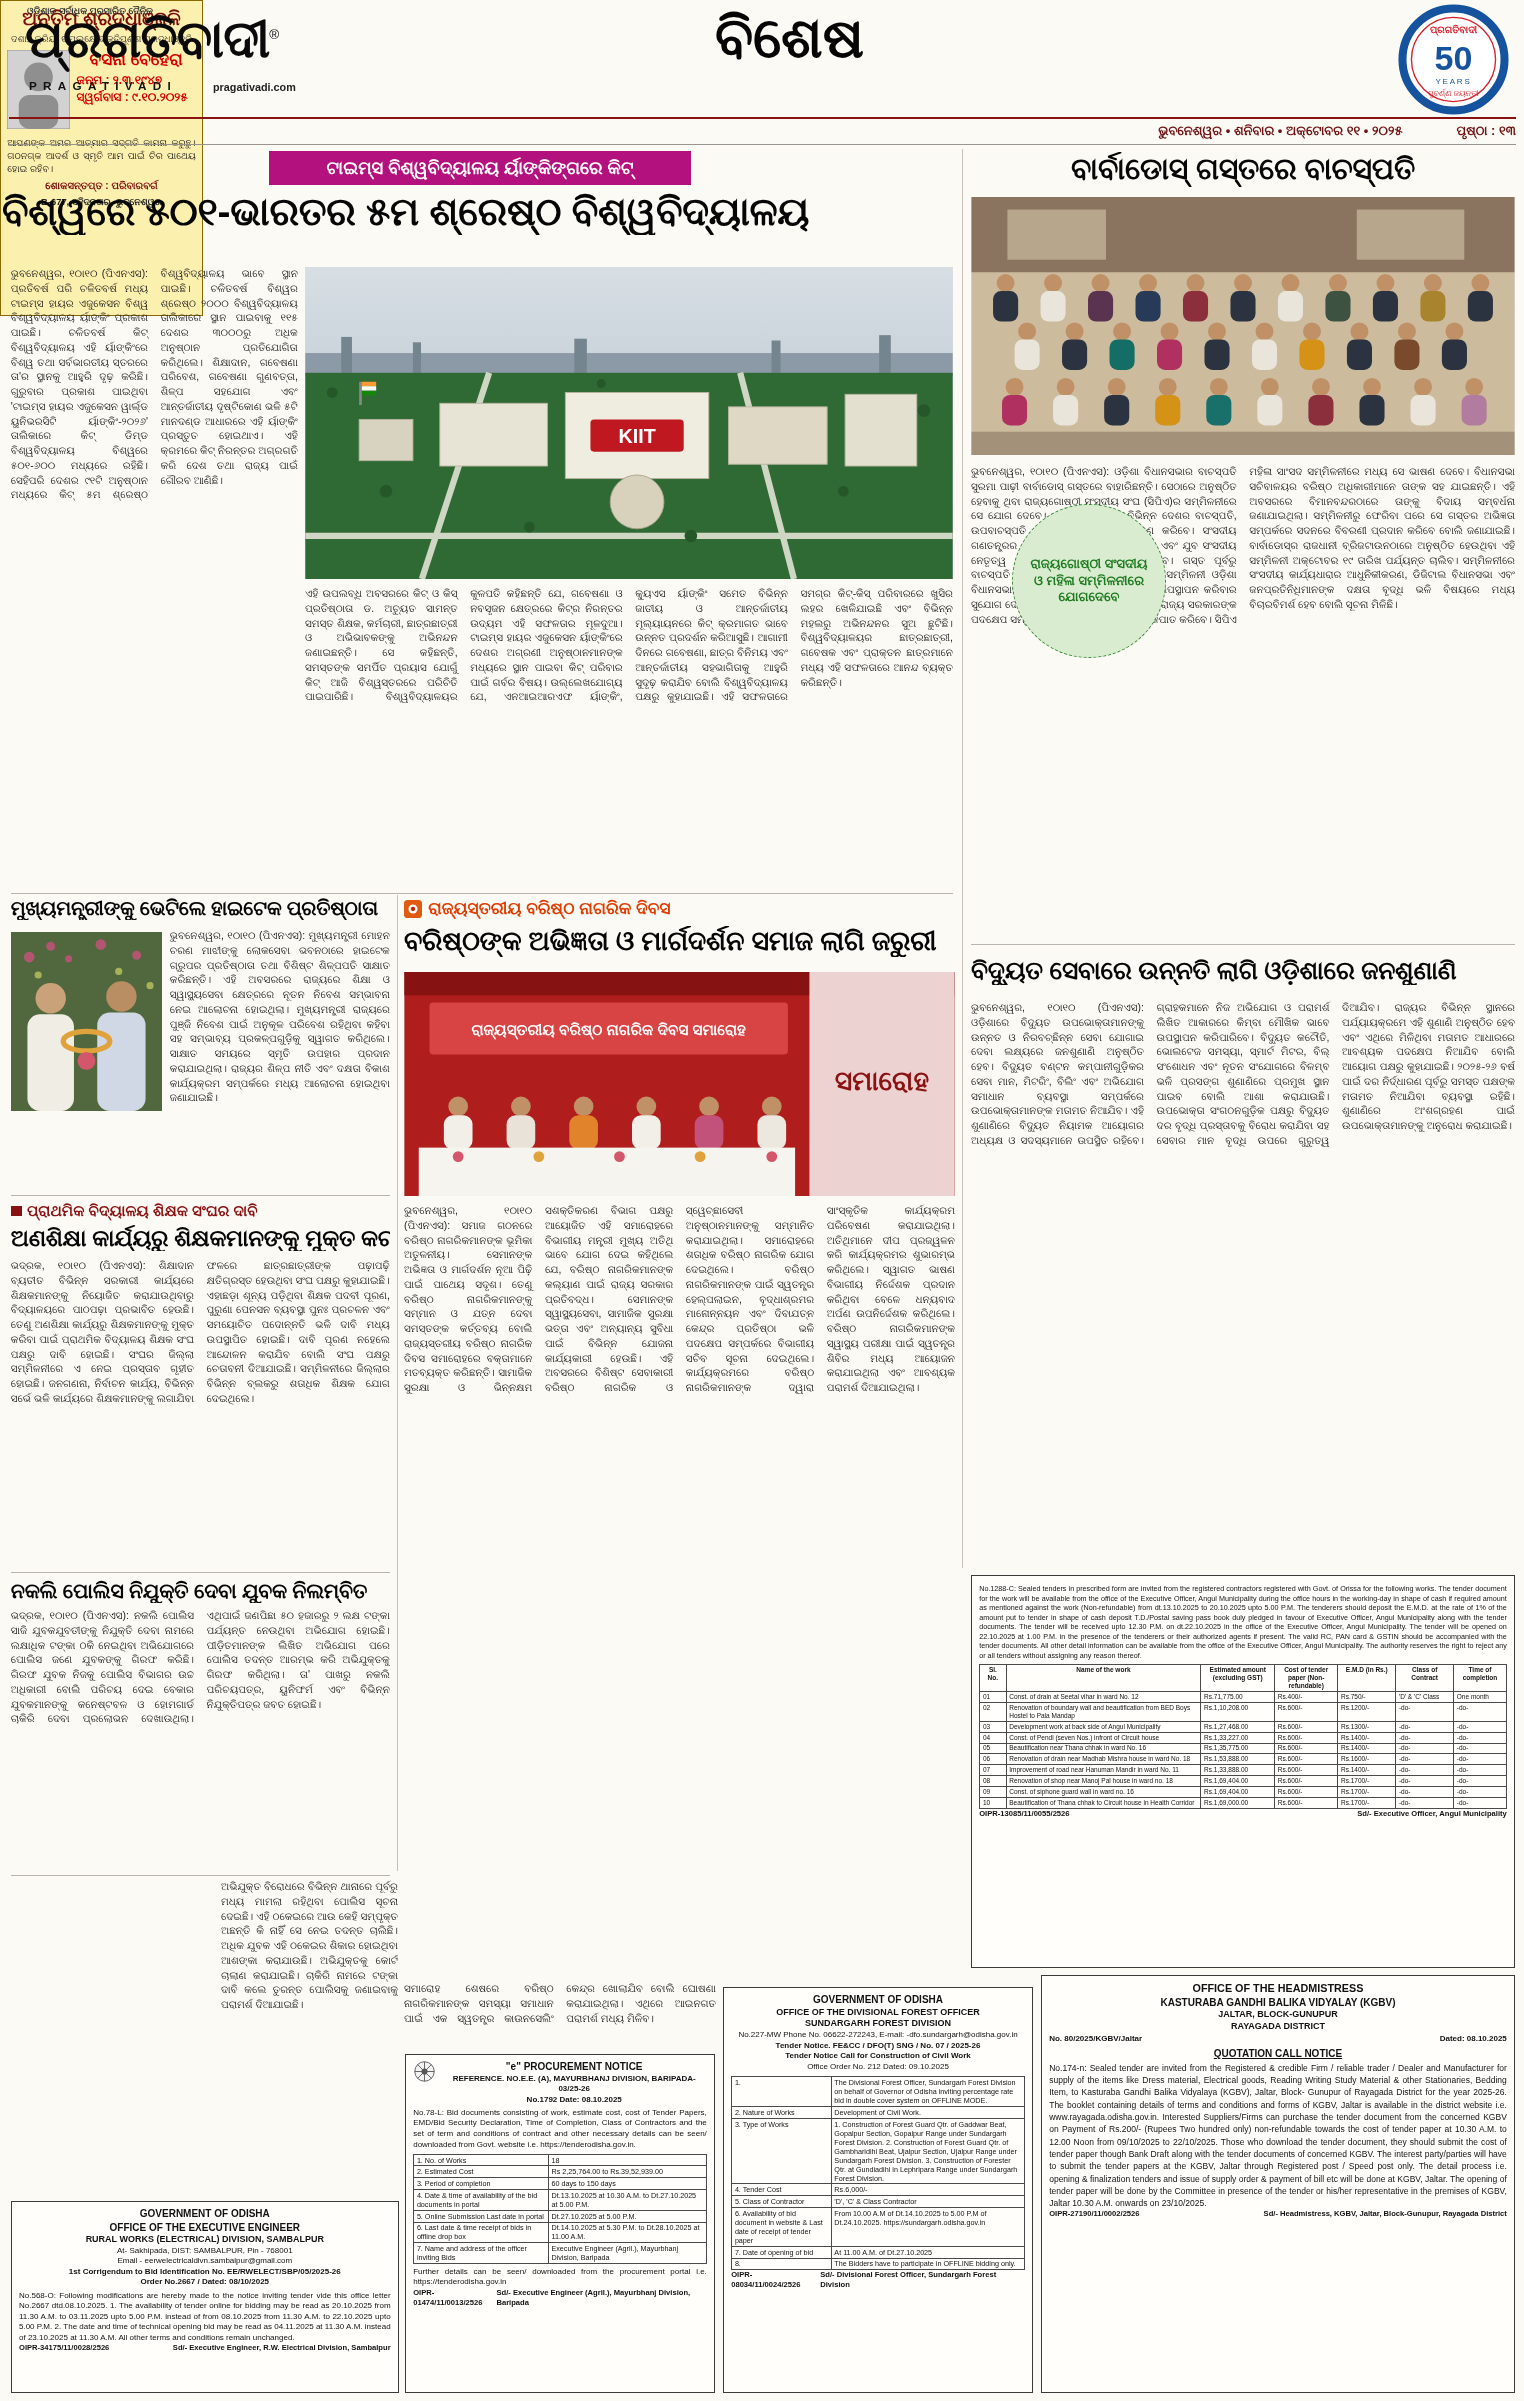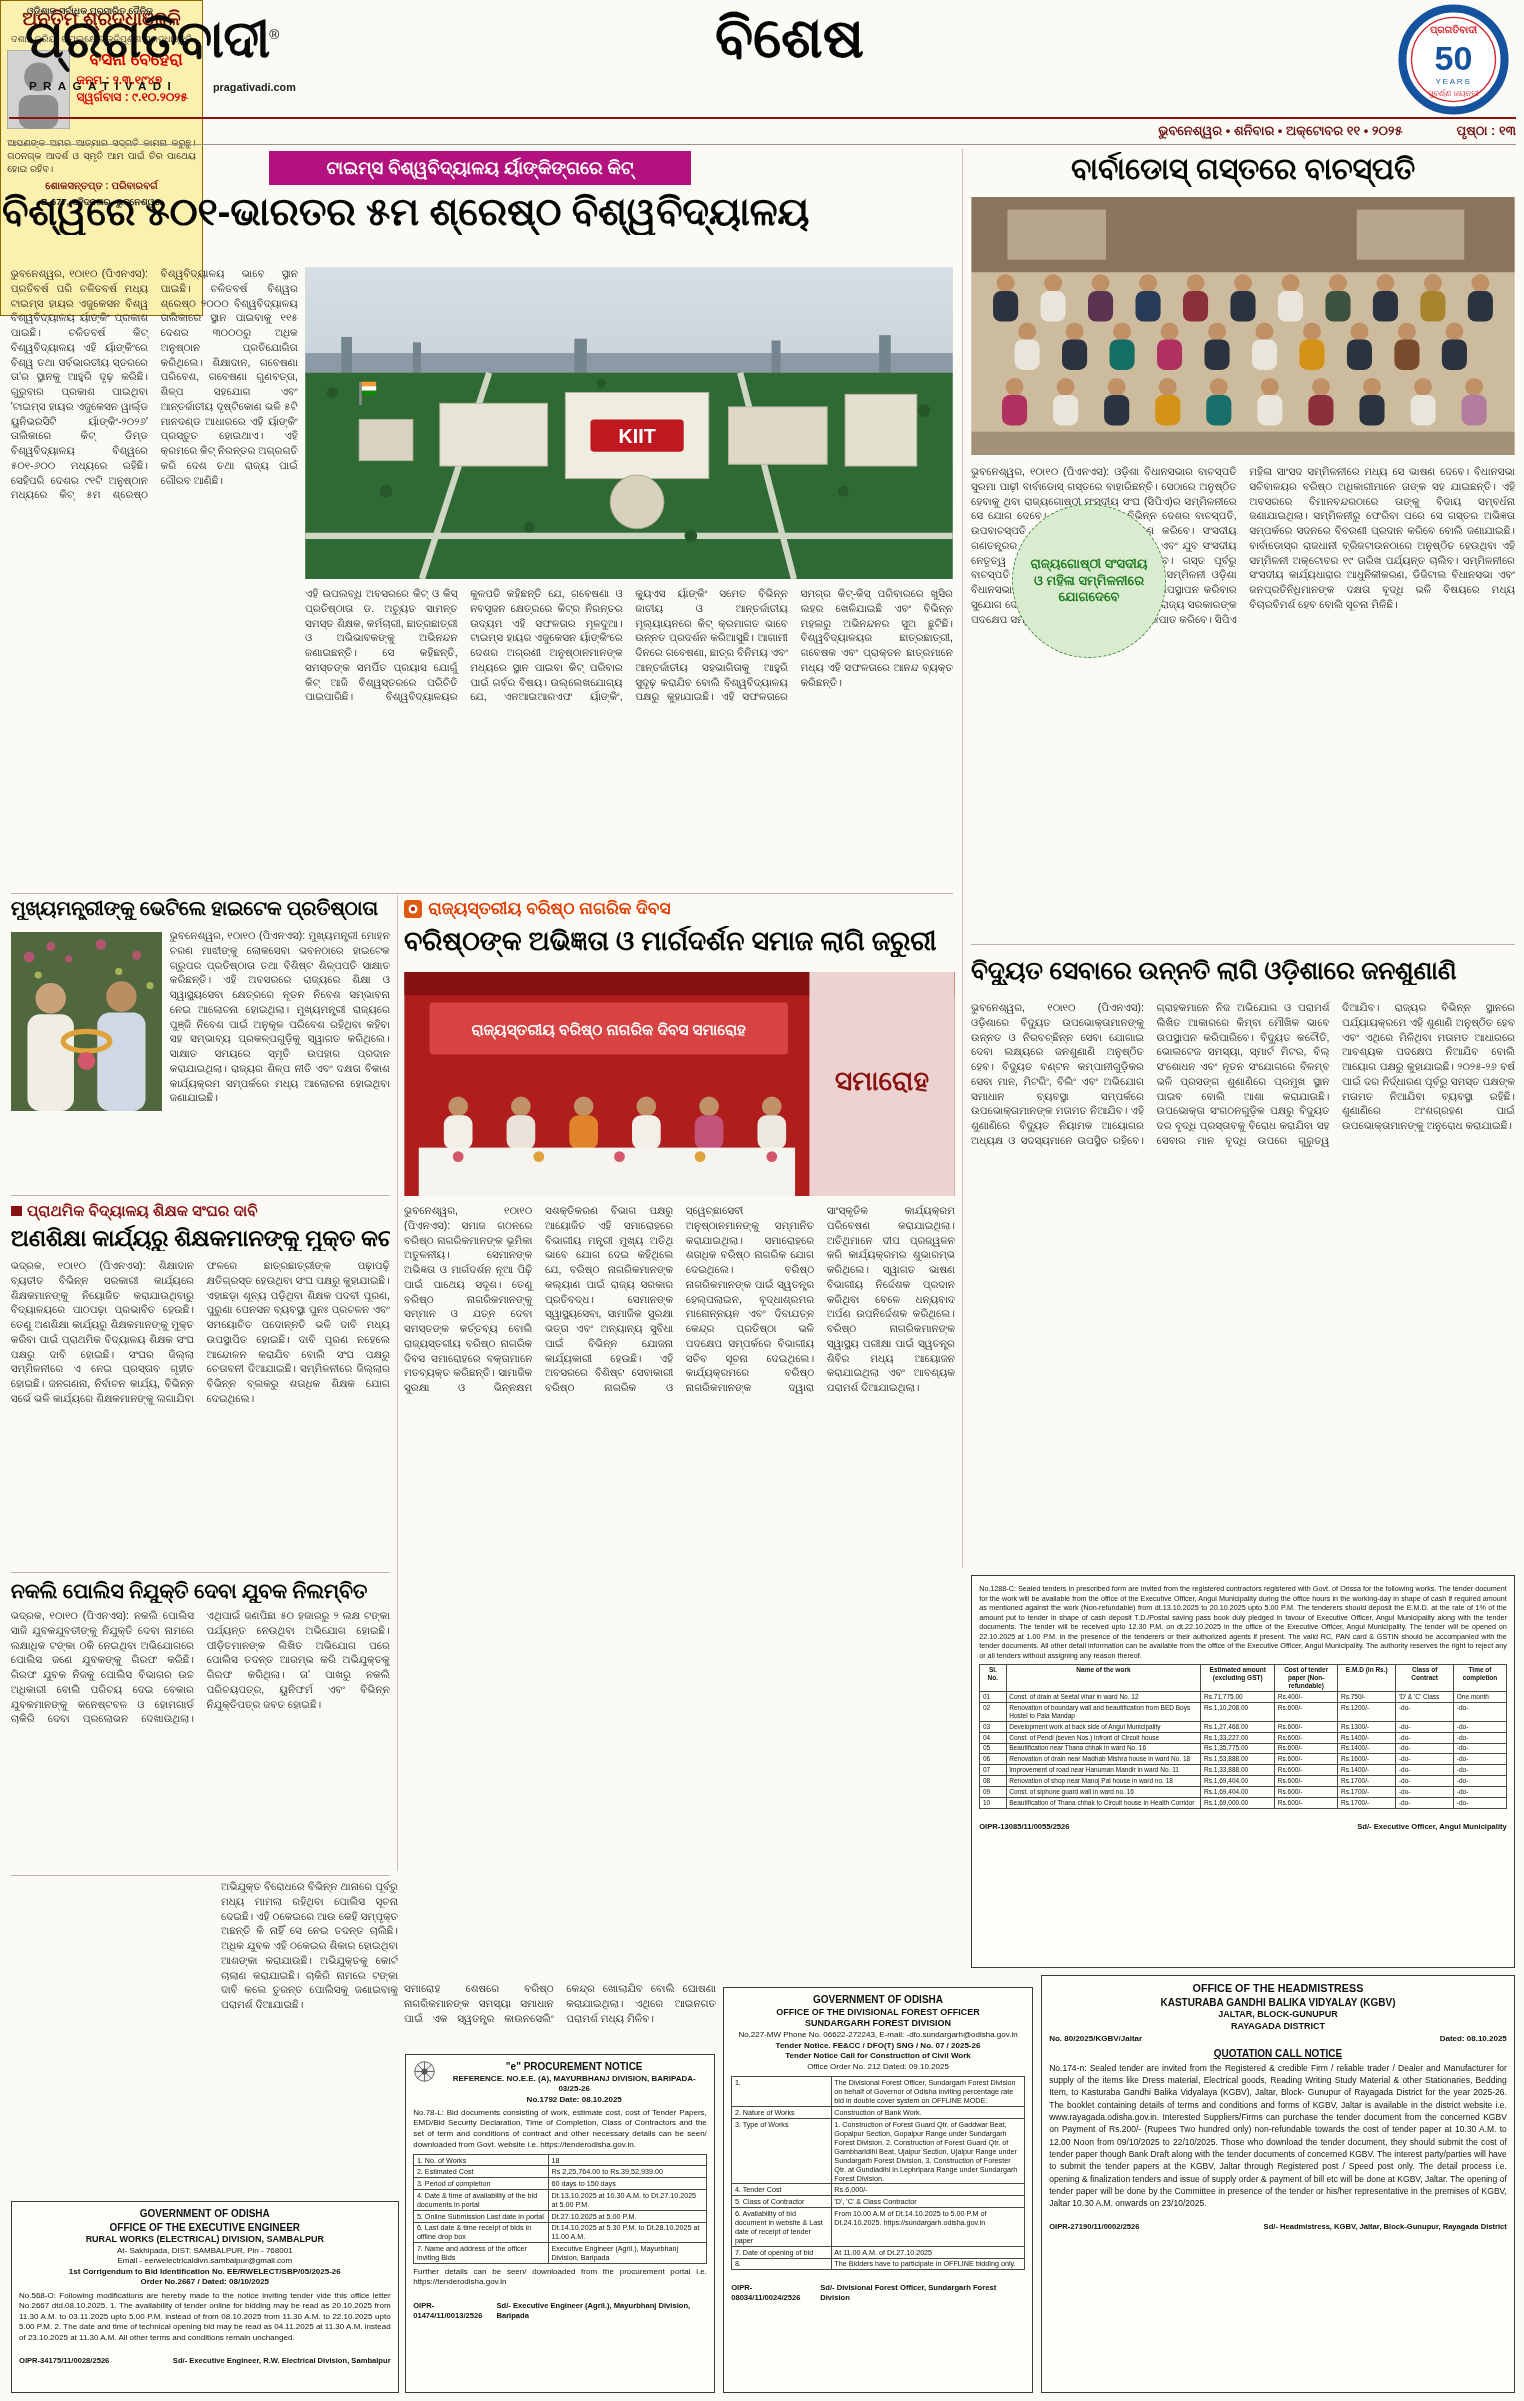--- a/index.html
+++ b/index.html
@@ -53,21 +53,21 @@
 .ob-addr{font-size:9.4px;margin-top:3.6px;color:#222;font-weight:700}
 
 .notice{position:absolute;border:1.2px solid #3a3a3a;background:#fffefb;padding:5.4px 7.2px;overflow:hidden;font-size:8px;line-height:1.32;color:#111}
 .nc{text-align:center}
 .nb{font-weight:700}
 .n10{font-size:9px}.n11{font-size:10px}.n12{font-size:10.8px}
 .njust{text-align:justify}
 .nt{width:100%;border-collapse:collapse;table-layout:fixed;margin-top:3.6px}
 .nt td{border:0.9px solid #4a4a4a;padding:0.9px 2.7px;vertical-align:top;font-size:7.2px;line-height:1.25;overflow:hidden}
 .nt thead td{font-weight:700;text-align:center}
-.nfoot{display:flex;justify-content:space-between;align-items:flex-end;margin-top:13px;font-weight:700;font-size:7.6px}
+.nfoot{display:flex;justify-content:space-between;align-items:flex-end;margin-top:0;font-weight:700;font-size:7.6px}
 .nhead{display:flex;gap:5.4px;align-items:flex-start}
 .nhead .hx{flex:1}
 .angul .nt td{font-size:6.5px}
 </style>
 </head>
 <body>
 
 <div class="abs tagline">ଓଡ଼ିଶାର ସର୍ବାଧିକ ପ୍ରସାରିତ ଦୈନିକ</div>
 <div class="abs logo"><span>ପ୍ରଗତିବାଦୀ</span><sup>®</sup></div>
 <div class="abs latin">PRAGATIVADI</div>
@@ -385,21 +385,21 @@
         <col style="width:34%">
         <col style="width:66%">
       </colgroup>
     <tbody>
         <tr>
           <td>1.</td>
           <td>The Divisional Forest Officer, Sundargarh Forest Division on behalf of Governor of Odisha inviting percentage rate bid in double cover system on OFFLINE MODE.</td>
         </tr>
         <tr>
           <td>2. Nature of Works</td>
-          <td>Construction of Bank Work.</td>
+          <td>Development of Civil Work.</td>
         </tr>
         <tr>
           <td>3. Type of Works</td>
           <td>1. Construction of Forest Guard Qtr. of Gaddwar Beat, Gopalpur Section, Gopalpur Range under Sundargarh Forest Division. 2. Construction of Forest Guard Qtr. of Gambharidihi Beat, Ujalpur Section, Ujalpur Range under Sundargarh Forest Division. 3. Construction of Forester Qtr. at Gundiadihi in Lephripara Range under Sundargarh Forest Division.</td>
         </tr>
         <tr>
           <td>4. Tender Cost</td>
           <td>Rs.6,000/-</td>
         </tr>
         <tr>

